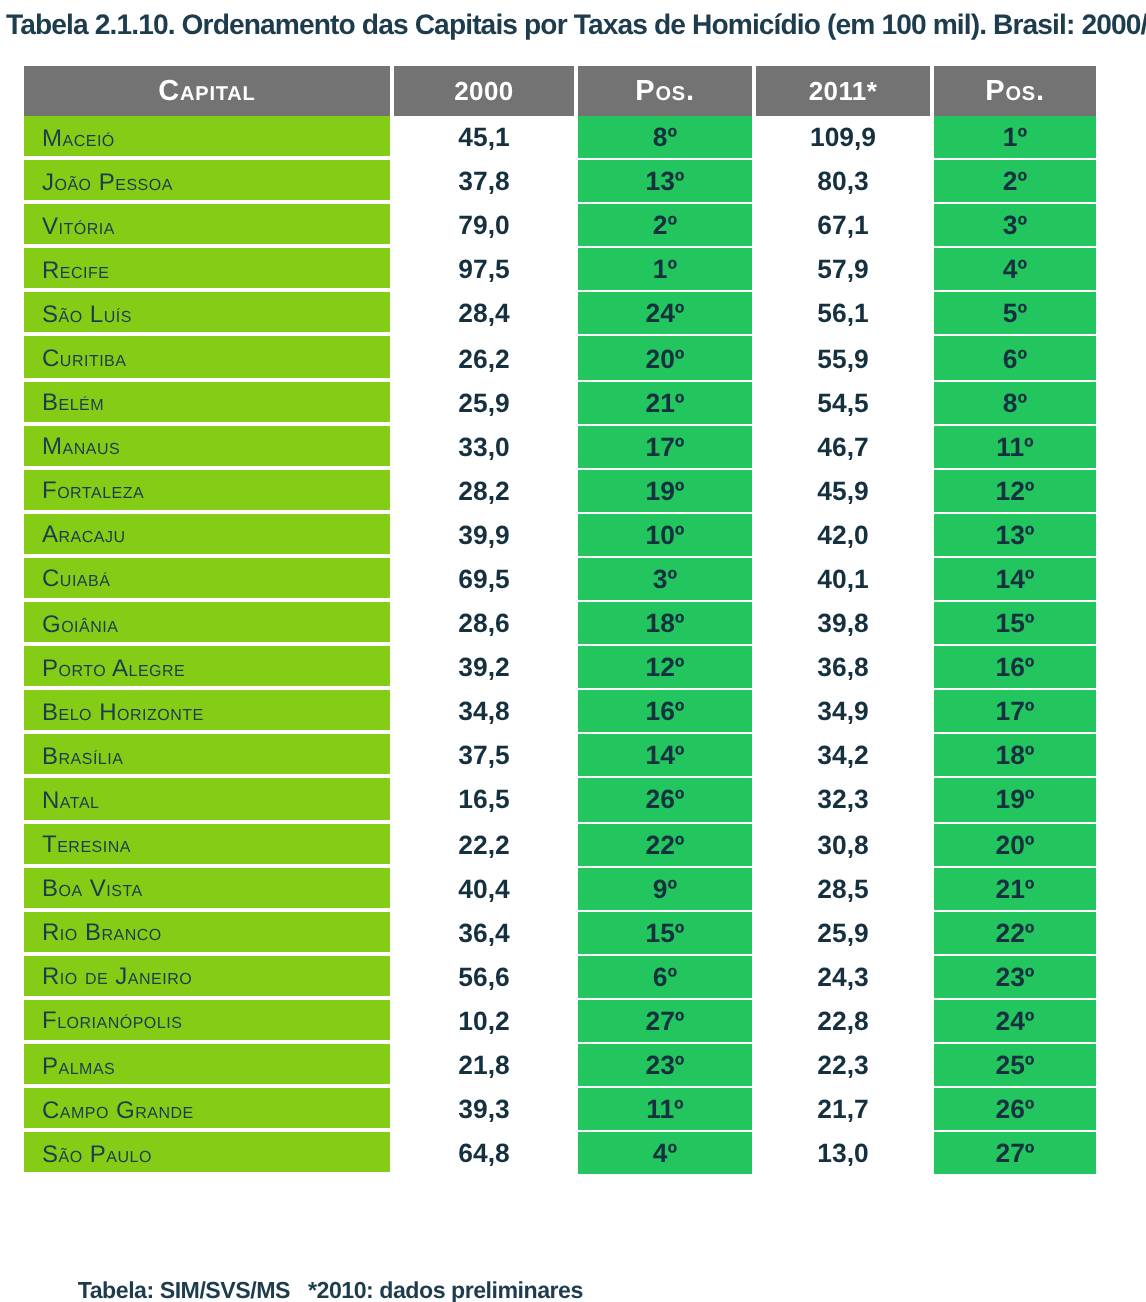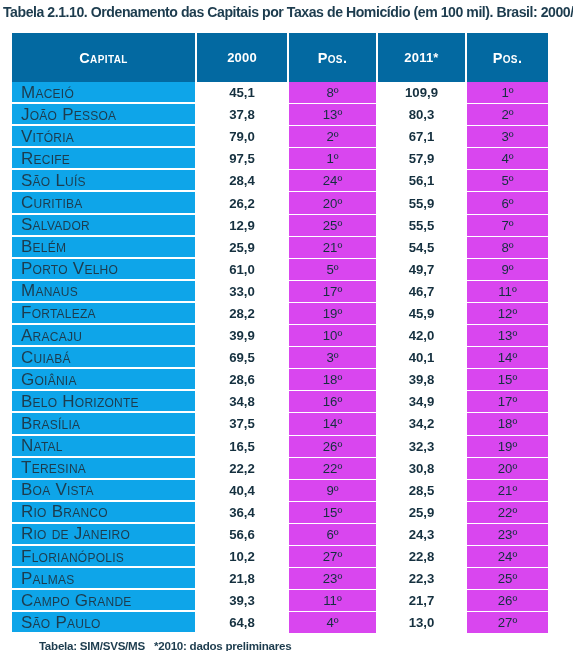--- a/index.html
+++ b/index.html
@@ -53,70 +53,70 @@
 
   
   col.c-capital { width: 184px; }
   col.c-v2000   { width: 92px;  }
   col.c-p2000   { width: 89px;  }
   col.c-v2010   { width: 89px;  }
   col.c-p2010   { width: 82px;  }
 
   
   thead th {
-    background: #0369a1;
+    background: #737373;
     color: #ffffff;
     height: 25px;
     font-size: 13px;
     font-weight: bold;
     text-align: center;
     vertical-align: middle;
     border-right: 2px solid #ffffff;
-    padding: 12px;
+    padding: 0;
     letter-spacing: 0.2px;
   }
   thead th:last-child { border-right: none; }
   thead th.smallcaps {
     font-variant: small-caps;
     font-size: 14.5px;
     letter-spacing: 0.4px;
   }
 
   
   tbody td {
     height: 21.1px;
     padding: 0;
     font-size: 12.4px;
     vertical-align: middle;
     border-bottom: 1px solid #ffffff;
   }
   tbody tr:last-child td { border-bottom: none; }
 
   td.capital {
-    background: #0ea5e9;
+    background: #84cc16;
     color: #1d3c4e;
     font-variant: small-caps;
-    font-size: 17px;
+    font-size: 12px;
     letter-spacing: 0.25px;
     padding-left: 9px;
     text-align: left;
     border-right: 2px solid #ffffff;
   }
   td.val {
     background: #ffffff;
     color: #15303f;
     font-weight: bold;
     font-size: 13.2px;
     text-align: center;
     border-right: 2px solid #ffffff;
   }
   td.pos {
-    background: #d946ef;
+    background: #22c55e;
     color: #15303f;
-    font-weight: normal;
+    font-weight: bold;
     font-size: 13.2px;
     text-align: center;
     border-right: 2px solid #ffffff;
   }
   td.pos.last { border-right: none; }
 
   
   tbody td.capital { box-shadow: inset 0 -1px 0 #ffffff; }
 
   
@@ -195,41 +195,27 @@
             <td class="pos last">5º</td>
           </tr>
           <tr>
             <td class="capital">Curitiba</td>
             <td class="val">26,2</td>
             <td class="pos">20º</td>
             <td class="val">55,9</td>
             <td class="pos last">6º</td>
           </tr>
           <tr>
-            <td class="capital">Salvador</td>
-            <td class="val">12,9</td>
-            <td class="pos">25º</td>
-            <td class="val">55,5</td>
-            <td class="pos last">7º</td>
-          </tr>
-          <tr>
             <td class="capital">Belém</td>
             <td class="val">25,9</td>
             <td class="pos">21º</td>
             <td class="val">54,5</td>
             <td class="pos last">8º</td>
           </tr>
           <tr>
-            <td class="capital">Porto Velho</td>
-            <td class="val">61,0</td>
-            <td class="pos">5º</td>
-            <td class="val">49,7</td>
-            <td class="pos last">9º</td>
-          </tr>
-          <tr>
             <td class="capital">Manaus</td>
             <td class="val">33,0</td>
             <td class="pos">17º</td>
             <td class="val">46,7</td>
             <td class="pos last">11º</td>
           </tr>
           <tr>
             <td class="capital">Fortaleza</td>
             <td class="val">28,2</td>
             <td class="pos">19º</td>
@@ -251,20 +237,27 @@
             <td class="pos last">14º</td>
           </tr>
           <tr>
             <td class="capital">Goiânia</td>
             <td class="val">28,6</td>
             <td class="pos">18º</td>
             <td class="val">39,8</td>
             <td class="pos last">15º</td>
           </tr>
           <tr>
+            <td class="capital">Porto Alegre</td>
+            <td class="val">39,2</td>
+            <td class="pos">12º</td>
+            <td class="val">36,8</td>
+            <td class="pos last">16º</td>
+          </tr>
+          <tr>
             <td class="capital">Belo Horizonte</td>
             <td class="val">34,8</td>
             <td class="pos">16º</td>
             <td class="val">34,9</td>
             <td class="pos last">17º</td>
           </tr>
           <tr>
             <td class="capital">Brasília</td>
             <td class="val">37,5</td>
             <td class="pos">14º</td>

